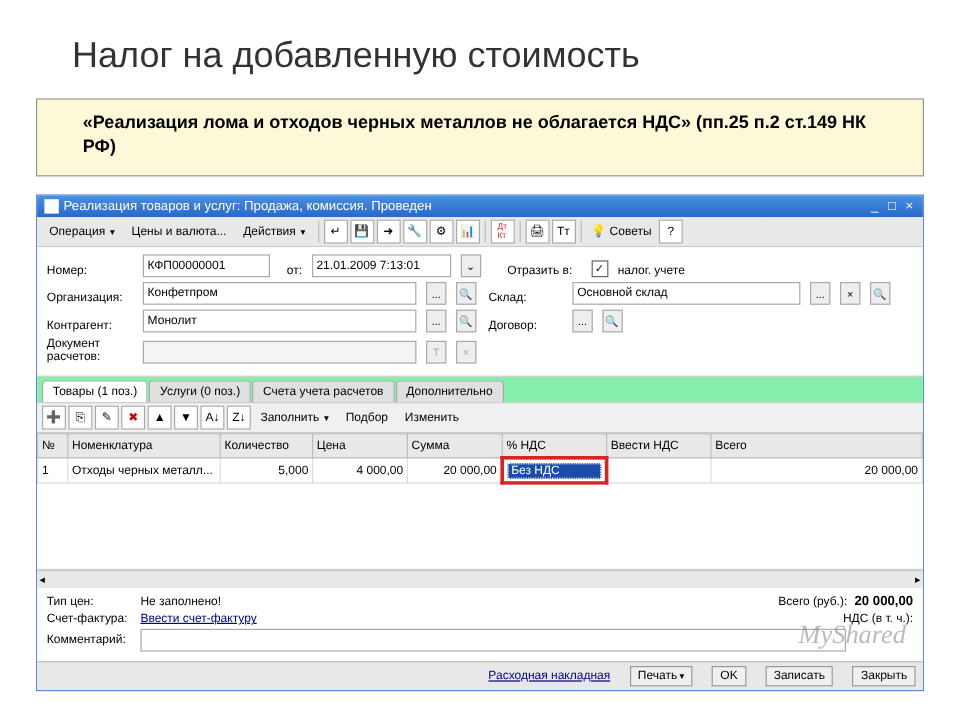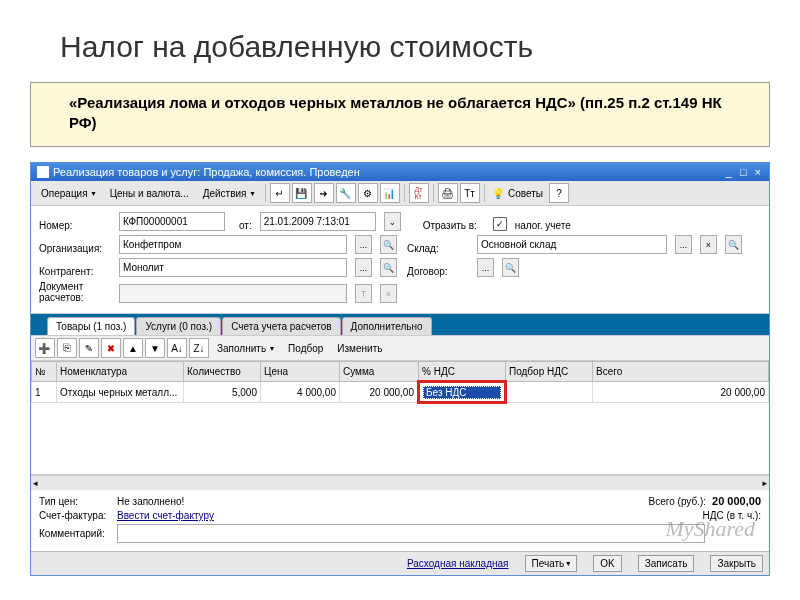--- a/index.html
+++ b/index.html
@@ -16,21 +16,21 @@
 .sep{width:1px;height:18px;background:#bbb;margin:0 2px}
 .tb-icon{width:18px;height:18px;border:1px solid #aaa;background:#fff;display:flex;align-items:center;justify-content:center;font-size:10px;cursor:pointer}
 .tips{display:flex;align-items:center;gap:3px;padding:1px 4px;cursor:pointer}
 .form-area{background:#fff;padding:6px 8px;border-bottom:1px solid #ccc}
 .frow{display:flex;gap:8px;margin-bottom:4px;align-items:flex-end}
 .flabel{width:72px;font-size:10px}
 .finput{border:1px solid #aaa;height:15px;font-size:10px;padding:1px 3px;background:#fff}
 .fbtn{border:1px solid #aaa;background:#eee;width:15px;height:17px;font-size:9px;display:flex;align-items:center;justify-content:center;cursor:pointer}
 .flabel2{width:62px;font-size:10px;margin-left:14px}
 .chk{width:12px;height:12px;border:1px solid #666;display:inline-flex;align-items:center;justify-content:center;font-size:9px}
-.tabs{display:flex;background:#0369a1;font-size:10px;padding-top:3px;padding-left:16px}
+.tabs{display:flex;background:#86efac;font-size:10px;padding-top:3px;padding-left:4px}
 .tab{padding:3px 8px;border:1px solid #aaa;border-bottom:none;background:#e0e0e0;margin-right:1px;cursor:pointer;border-radius:3px 3px 0 0}
 .tab.active{background:#fff}
 .tab-toolbar{background:#f0f0f0;padding:2px 4px;display:flex;align-items:center;gap:2px;font-size:10px;border-top:1px solid #ccc;border-bottom:1px solid #ccc}
 .grid{background:#fff}
 .grid table{border-collapse:collapse;width:100%;font-size:10px}
 .grid th{background:#e8e8e8;border:1px solid #bbb;padding:2px 3px;text-align:left;font-weight:normal;height:14px}
 .grid td{border:1px solid #ddd;padding:2px 3px;height:14px;text-align:right}
 .grid td:first-child,.grid td:nth-child(2){text-align:left}
 .grid-body{height:70px;overflow:auto;background:#fff;border-bottom:1px solid #ccc}
 .highlight-cell{border:3px solid #d22!important;position:relative}
@@ -146,21 +146,21 @@
  <div class="grid">
   <table>
    <tbody>
           <tr>
     <th style="width:18px">№</th>
     <th style="width:120px">Номенклатура</th>
     <th style="width:70px">Количество</th>
     <th style="width:72px">Цена</th>
     <th style="width:72px">Сумма</th>
     <th style="width:80px">% НДС</th>
-    <th style="width:80px">Подбор НДС</th>
+    <th style="width:80px">Ввести НДС</th>
     <th>Всего</th>
    </tr>
    <tr>
     <td>1</td>
     <td>Отходы черных металл...</td>
     <td>5,000</td>
     <td>4 000,00</td>
     <td>20 000,00</td>
     <td class="highlight-cell">
               <span class="highlight-sel">Без НДС</span>

